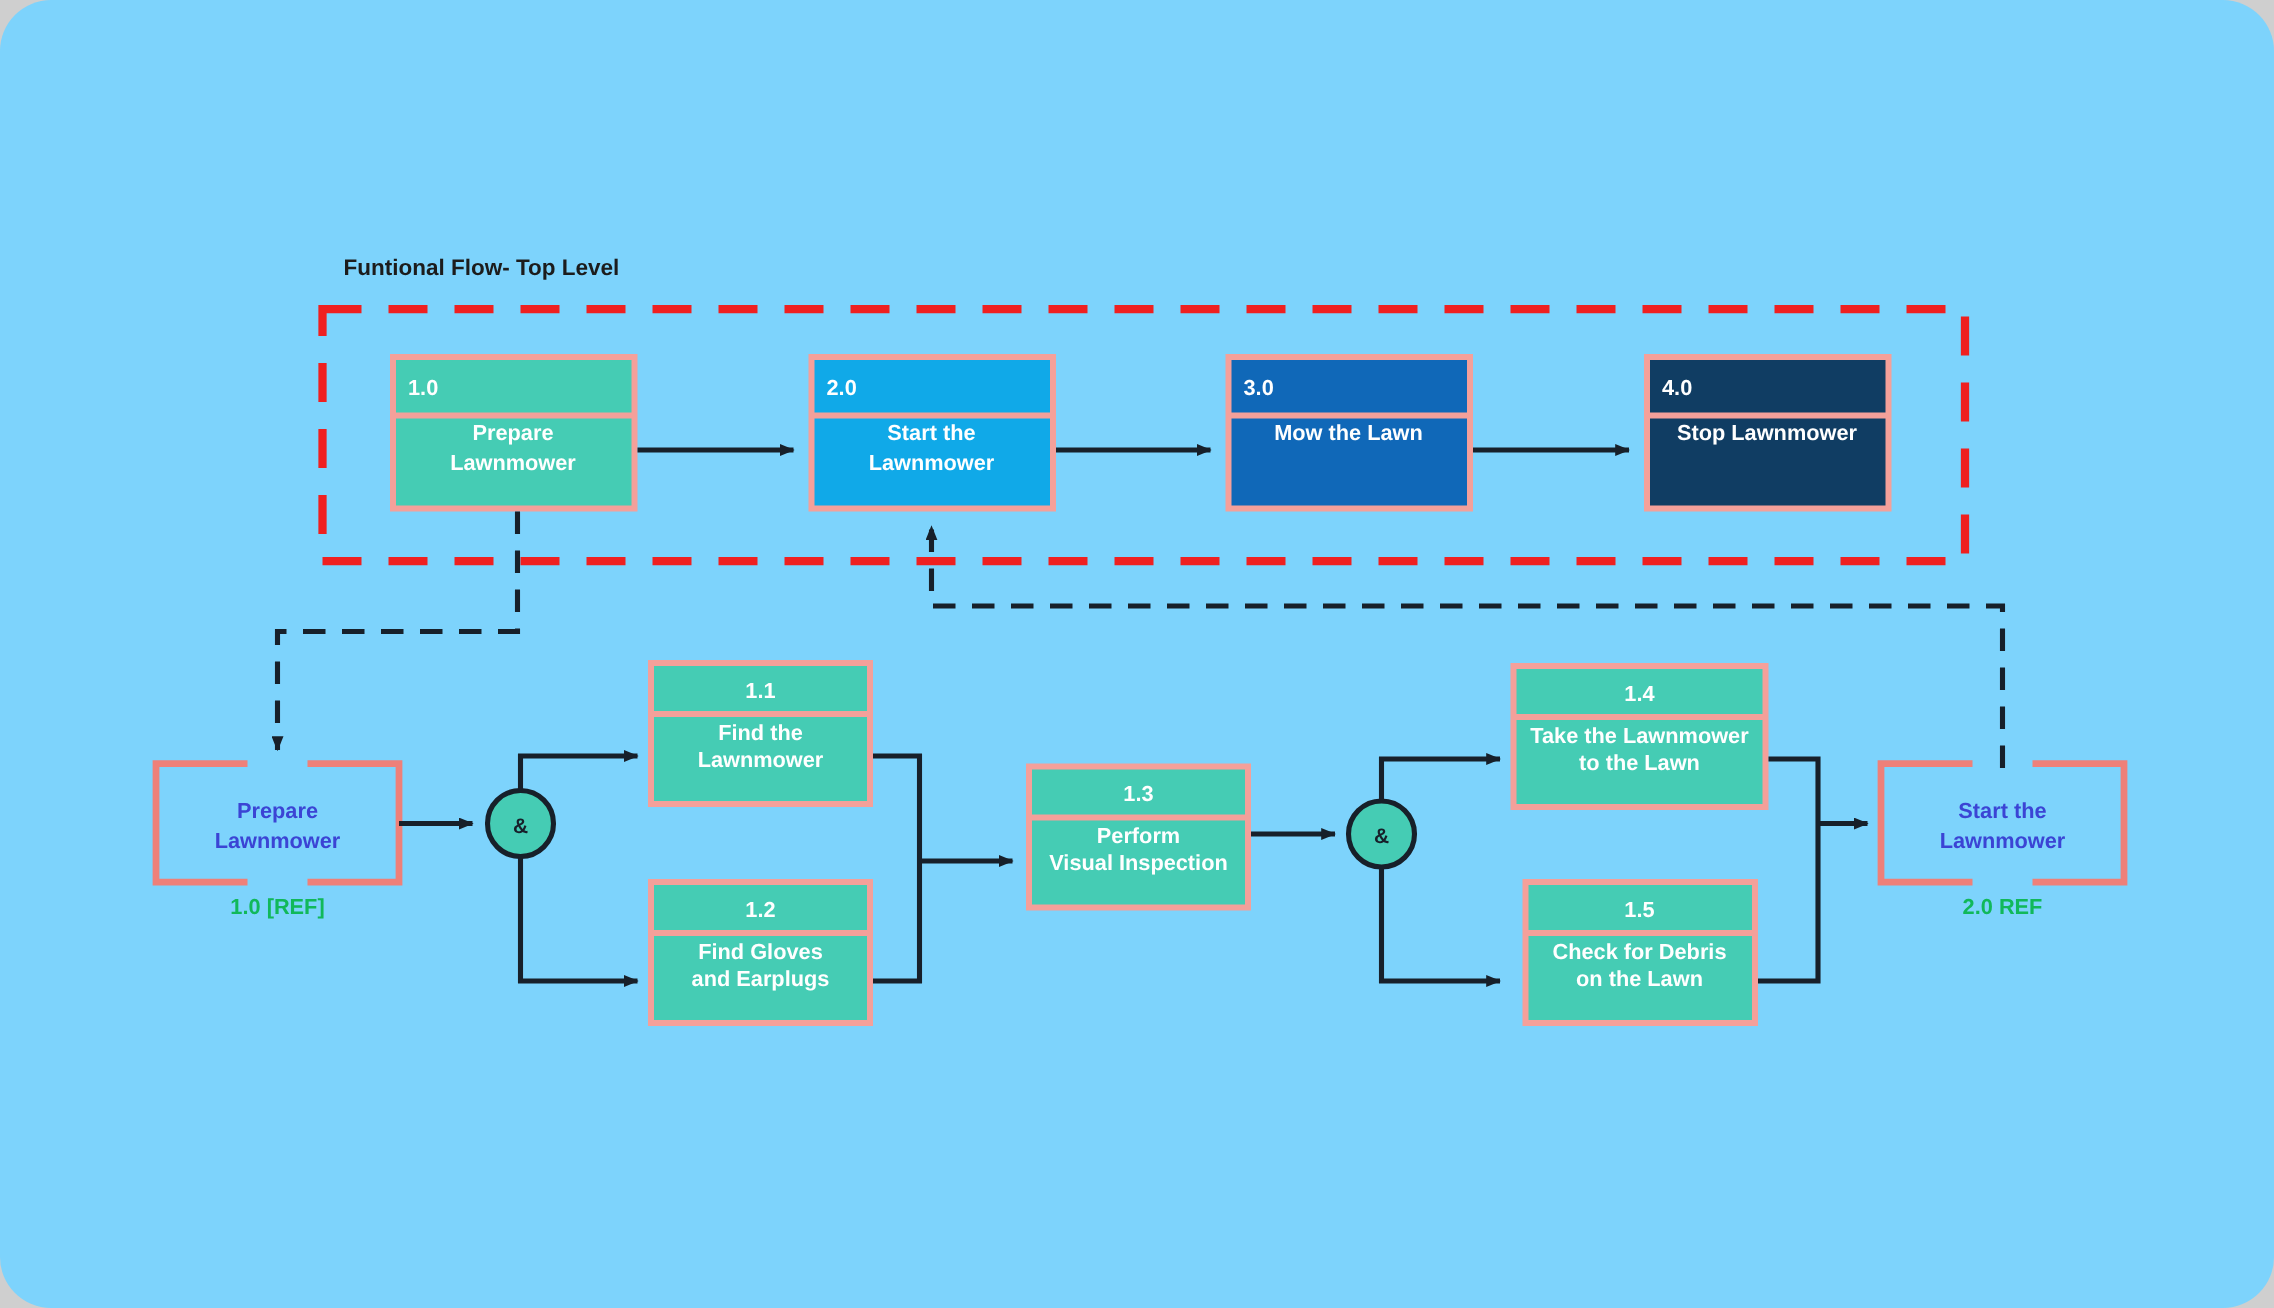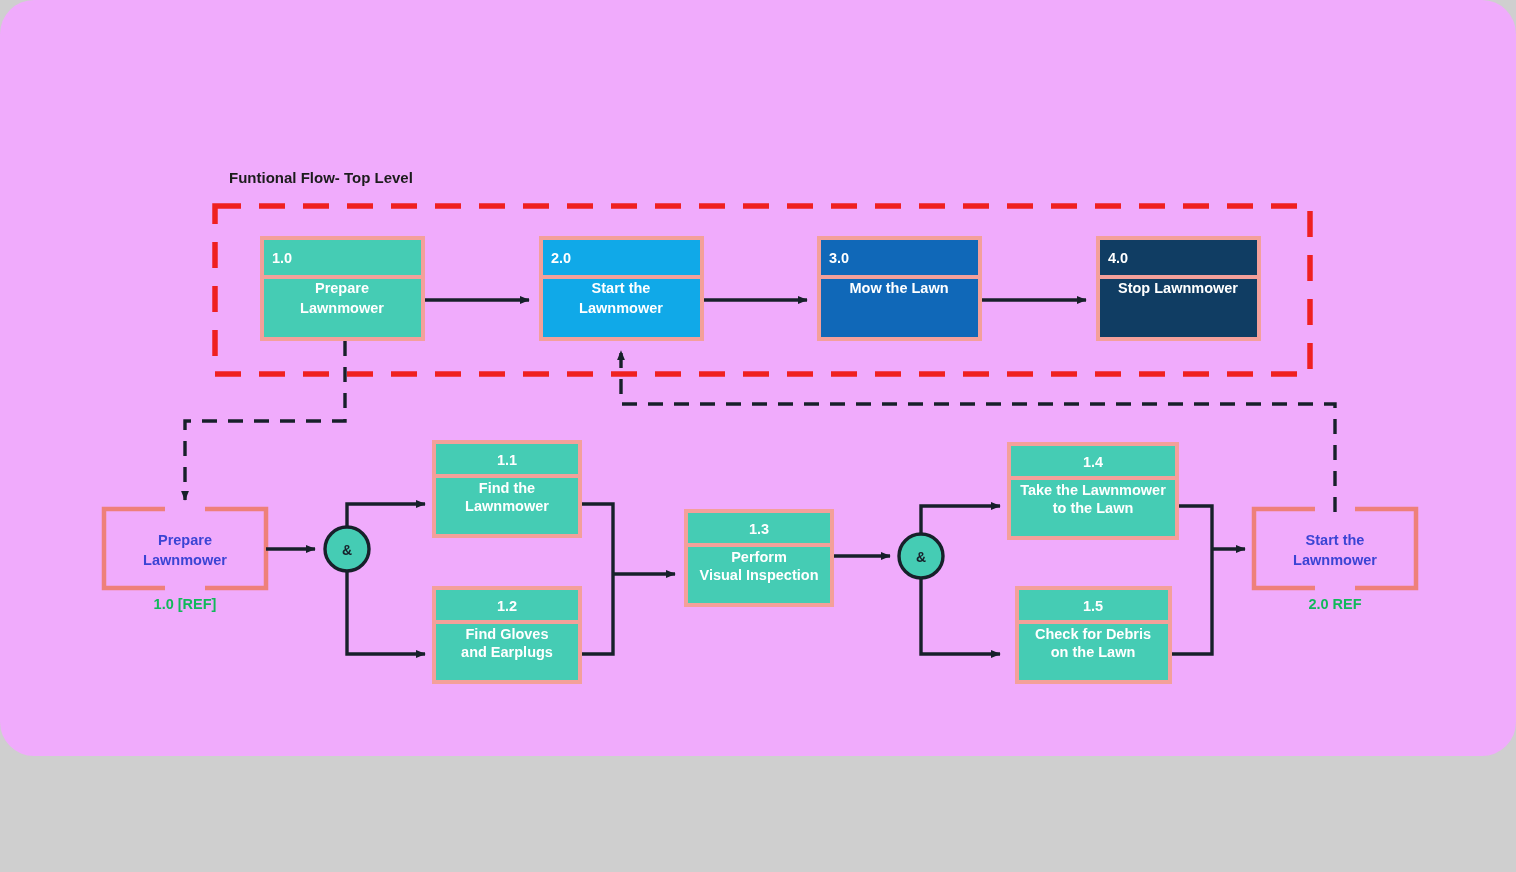--- a/index.html
+++ b/index.html
@@ -2,22 +2,22 @@
 <html><head>
 <meta charset="utf-8">
 <style>
   html,body{margin:0;padding:0;background:#cfcfcf;}
   body{
     font-family:"Liberation Sans", sans-serif;
     width:1516px;height:872px;overflow:hidden;
   }
   #canvas{
     position:relative;
-    width:1516px;height:756px;
-    background:#f0abfc;
+    width:1516px;height:872px;
+    background:#7dd3fc;
     border-radius:34px;
     overflow:hidden;
   }
   svg#diagram{position:absolute;left:0;top:0;width:1516px;height:872px;display:block;}
 
   .diagram-title{
     font-size:15px;font-weight:bold;fill:#1c1c1c;
     font-family:"Liberation Sans", sans-serif;
   }
   .box-num{

